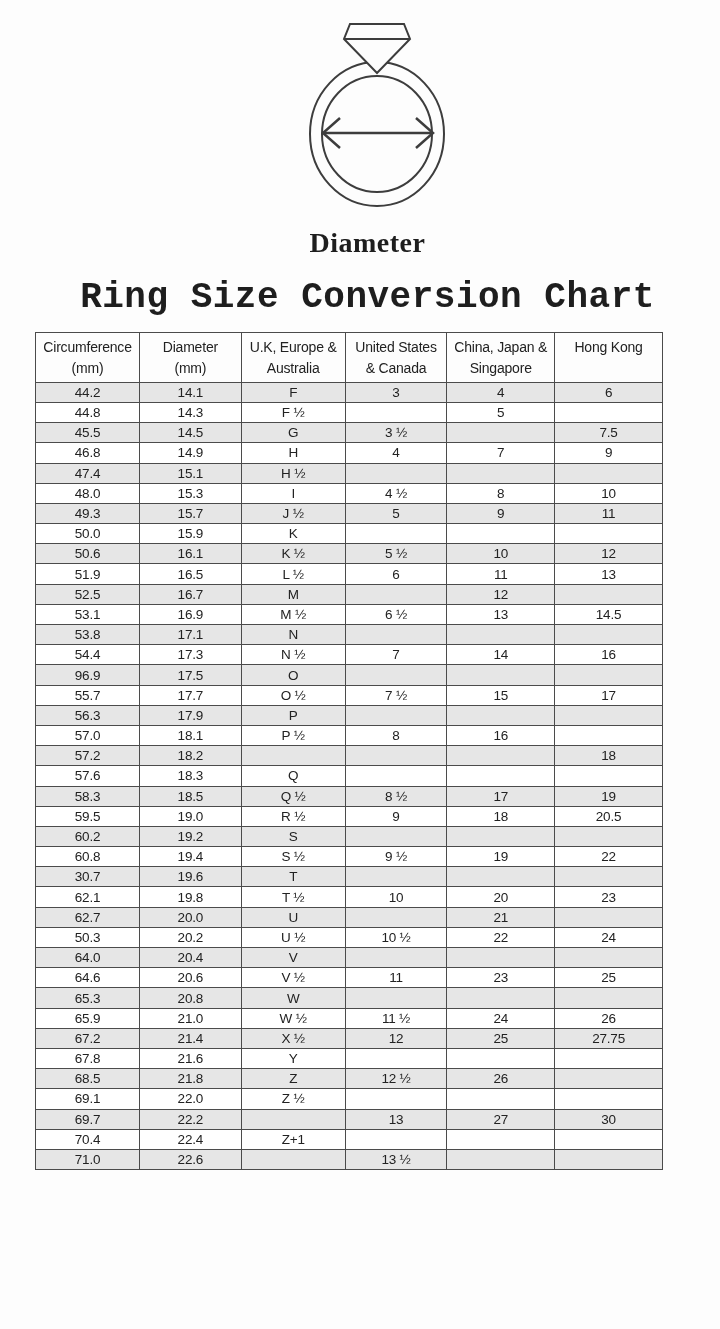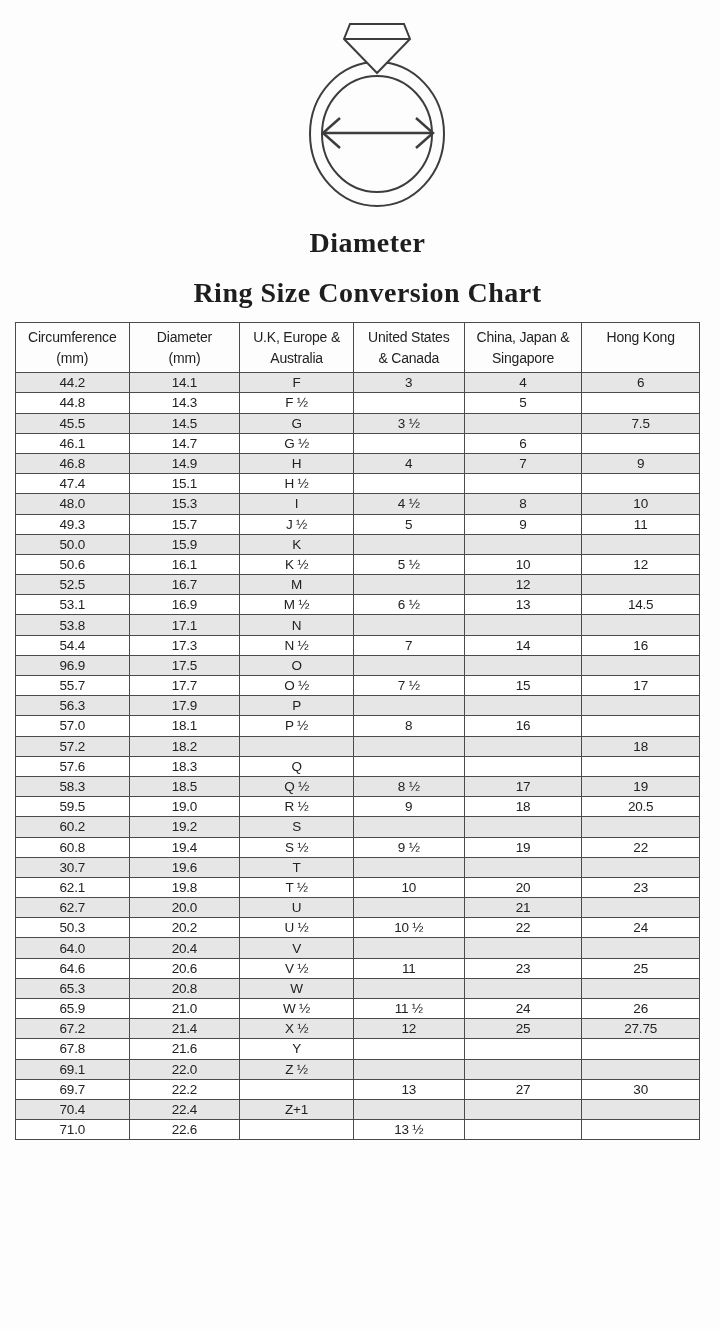--- a/index.html
+++ b/index.html
@@ -22,30 +22,30 @@
     font-family: "Liberation Serif", "DejaVu Serif", serif;
     font-weight: bold;
     font-size: 28px;
     line-height: 1.2;
     color: #1e1e1e;
     letter-spacing: 0.5px;
   }
   .chart-title {
     width: 685px; margin: 16px 0 0 25px;
     text-align: center;
-    font-family: Liberation Serif, serif;
+    font-family: Liberation Mono, monospace;
     font-weight: bold;
-    font-size: 28px;
+    font-size: 36px;
     line-height: 1.2;
     color: #1e1e1e;
     letter-spacing: 0.5px;
   }
   table.conversion-table {
-    width: 685px;
-    margin: 13px 0 0 15px;
+    width: 628px;
+    margin: 13px 0 0 35px;
     border-collapse: collapse;
     table-layout: fixed;
   }
   .conversion-table th, .conversion-table td {
     border: 1.5px solid #4b4b4b;
     text-align: center;
   }
   .conversion-table th {
     font-weight: normal;
     font-size: 14px;
@@ -150,28 +150,20 @@
         </tr>
         <tr>
           <td>45.5</td>
           <td>14.5</td>
           <td>G</td>
           <td>3 ½</td>
           <td></td>
           <td>7.5</td>
         </tr>
         <tr>
-          <td>46.1</td>
-          <td>14.7</td>
-          <td>G ½</td>
-          <td></td>
-          <td>6</td>
-          <td></td>
-        </tr>
-        <tr>
           <td>46.8</td>
           <td>14.9</td>
           <td>H</td>
           <td>4</td>
           <td>7</td>
           <td>9</td>
         </tr>
         <tr>
           <td>47.4</td>
           <td>15.1</td>
@@ -206,20 +198,28 @@
         </tr>
         <tr>
           <td>50.6</td>
           <td>16.1</td>
           <td>K ½</td>
           <td>5 ½</td>
           <td>10</td>
           <td>12</td>
         </tr>
         <tr>
+          <td>51.9</td>
+          <td>16.5</td>
+          <td>L ½</td>
+          <td>6</td>
+          <td>11</td>
+          <td>13</td>
+        </tr>
+        <tr>
           <td>52.5</td>
           <td>16.7</td>
           <td>M</td>
           <td></td>
           <td>12</td>
           <td></td>
         </tr>
         <tr>
           <td>53.1</td>
           <td>16.9</td>
@@ -398,20 +398,28 @@
         </tr>
         <tr>
           <td>67.8</td>
           <td>21.6</td>
           <td>Y</td>
           <td></td>
           <td></td>
           <td></td>
         </tr>
         <tr>
+          <td>68.5</td>
+          <td>21.8</td>
+          <td>Z</td>
+          <td>12 ½</td>
+          <td>26</td>
+          <td></td>
+        </tr>
+        <tr>
           <td>69.1</td>
           <td>22.0</td>
           <td>Z ½</td>
           <td></td>
           <td></td>
           <td></td>
         </tr>
         <tr>
           <td>69.7</td>
           <td>22.2</td>

